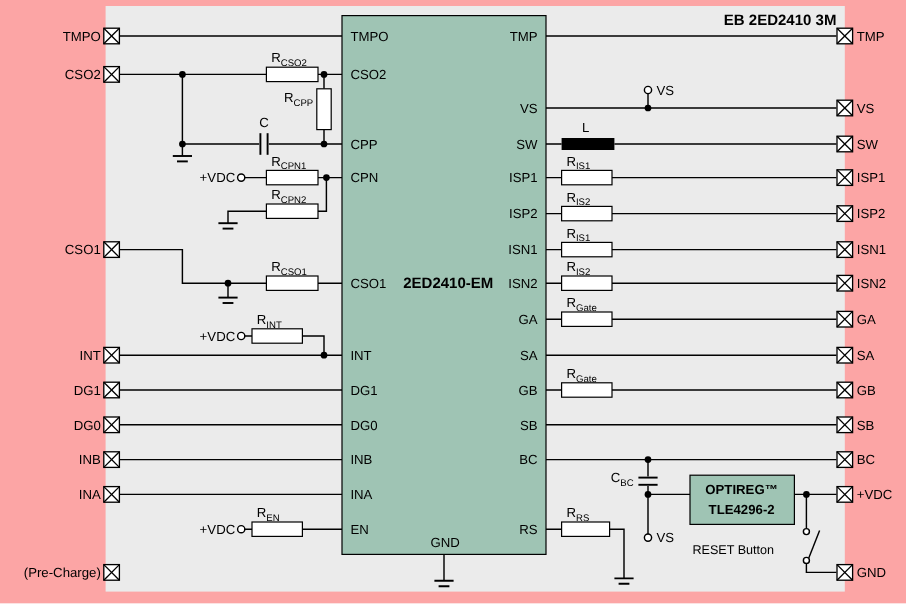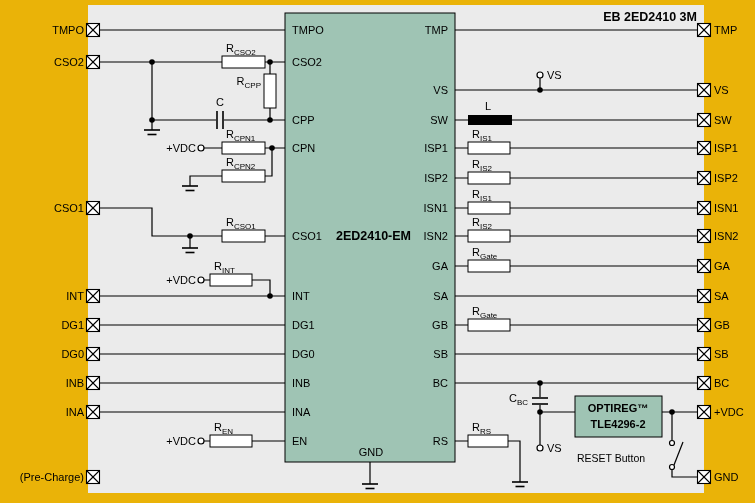--- a/index.html
+++ b/index.html
@@ -1,16 +1,16 @@
 <!DOCTYPE html>
 <html><head>
 <meta charset="utf-8">
 <style>
   html,body{margin:0;padding:0;background:#fff}
-  .canvas{position:relative;width:755px;height:503px;background:#eab308;overflow:hidden}
+  .canvas{position:relative;width:755px;height:503px;background:#fca5a5;overflow:hidden}
   svg{display:block}
   svg text{font-family:"Liberation Sans","DejaVu Sans",sans-serif;font-size:11px;fill:#000}
   .sub{font-size:8px}
   .title-text{font-size:12.5px;font-weight:bold}
   .chip-name{font-size:12.5px;font-weight:bold}
   .reg-name{font-size:11px;font-weight:bold}
   .small{font-size:10.5px}
   .wires path{stroke:#000;stroke-width:1.2;fill:none}
   .comp{fill:#ffffff;stroke:#000;stroke-width:1}
   .dot{fill:#000;stroke:none}

